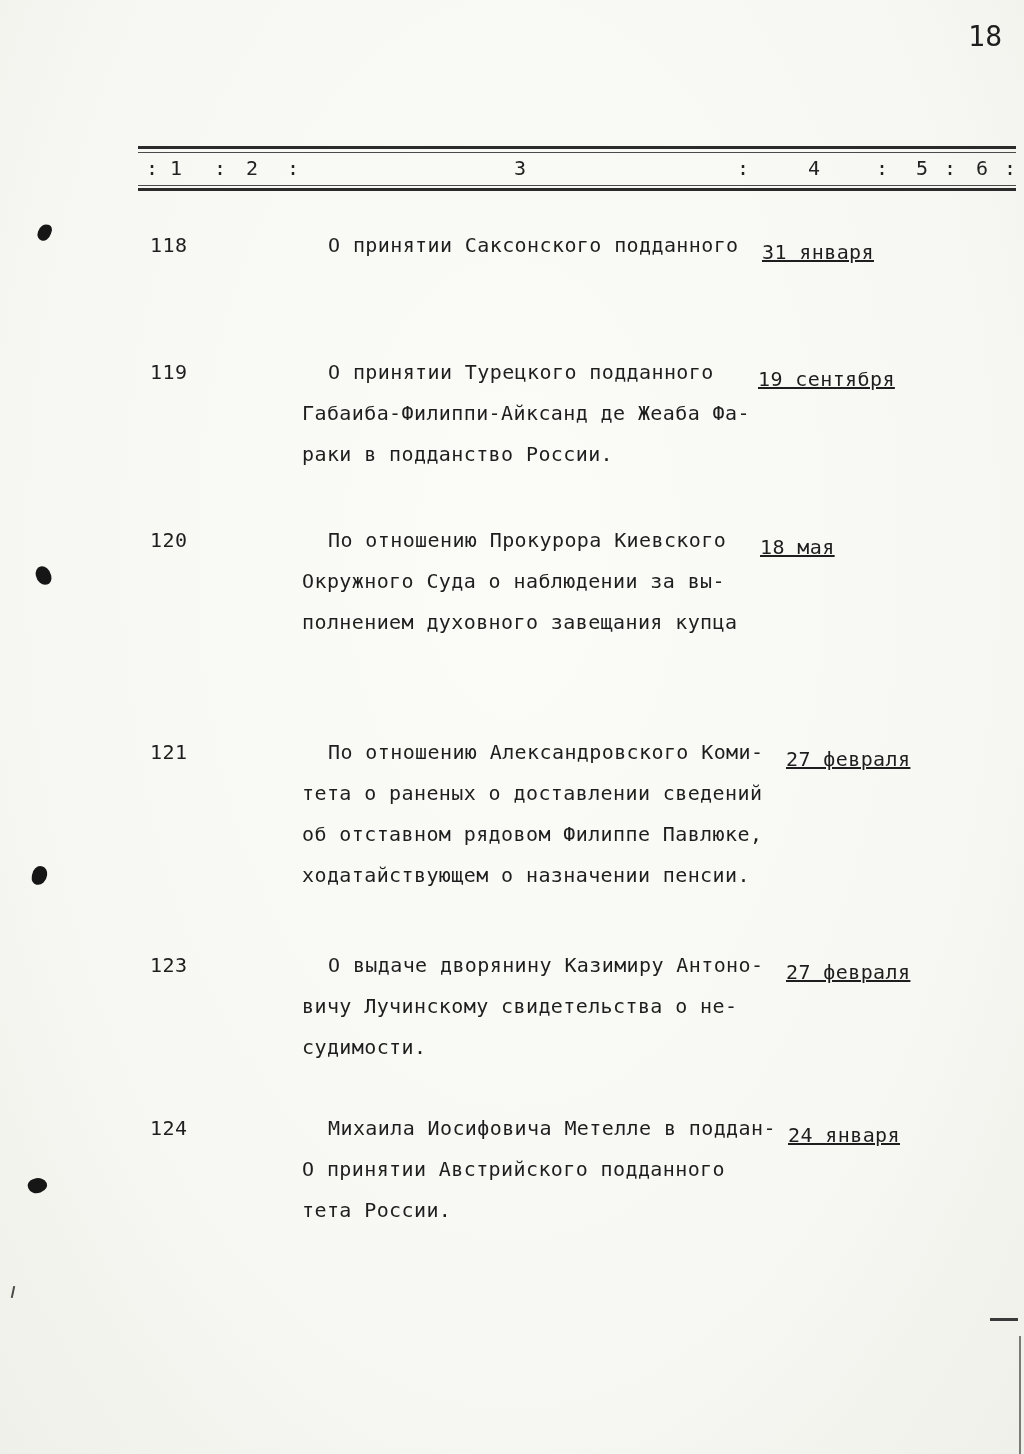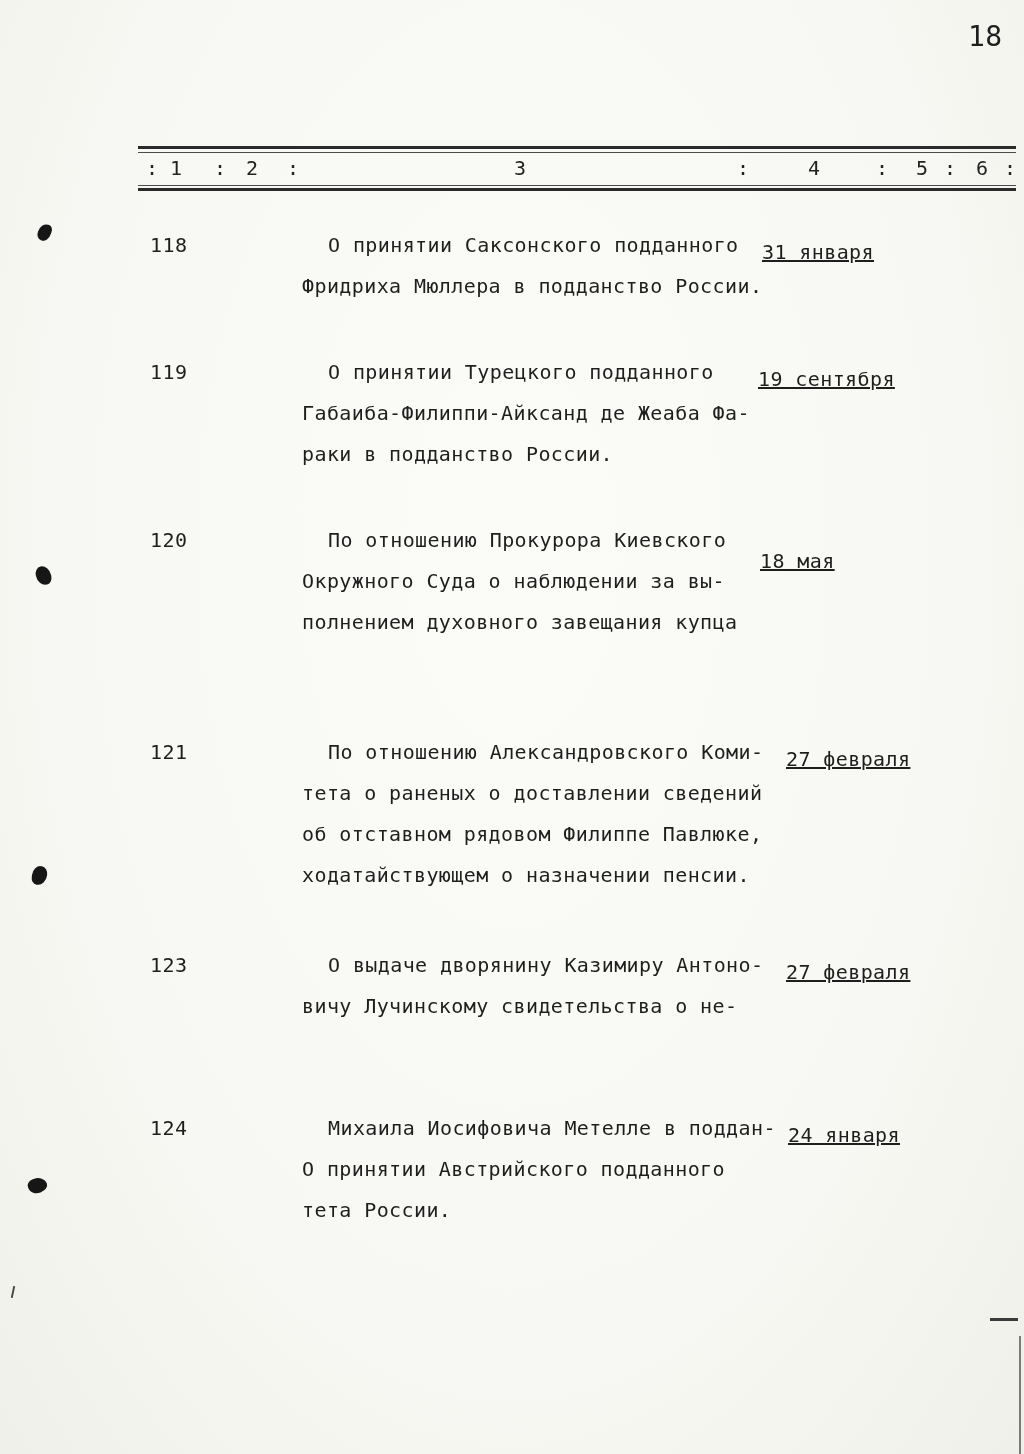--- a/index.html
+++ b/index.html
@@ -77,21 +77,21 @@
   .entry .date {
     position: absolute;
     top: 7px;
     line-height: 41px;
     white-space: nowrap;
     text-decoration: underline;
   }
 
   .e1 { top: 225px; }  .e1 .date { left: 762px; }
   .e2 { top: 352px; }  .e2 .date { left: 758px; text-align: right; }
-  .e3 { top: 520px; }  .e3 .date { left: 760px; margin-top: 14px; }
+  .e3 { top: 520px; }  .e3 .date { left: 760px; }
   .e4 { top: 732px; }  .e4 .date { left: 786px; }
   .e5 { top: 945px; }  .e5 .date { left: 786px; }
   .e6 { top: 1108px; } .e6 .date { left: 788px; }
 
   
   .smudge {
     position: absolute;
     background: #161616;
   }
   .smudge-1 { left: 38px;  top: 224px; width: 13px; height: 17px; border-radius: 60% 35% 55% 45%; transform: rotate(18deg); }
@@ -149,21 +149,20 @@
   <span class="colhead" style="left:976px">6</span>
   <span class="colhead" style="left:1004px">:</span>
 
   <div class="rule rule-bottom-a"></div>
   <div class="rule rule-bottom-b"></div>
 
   <div class="entry e1">
     <div class="num">118</div>
     <div class="desc">
       <div class="line">О принятии Саксонского подданного</div>
-      <div class="line">Фридриха Мюллера в подданство России.</div>
     </div>
     <div class="date">31 января</div>
   </div>
 
   <div class="entry e2">
     <div class="num">119</div>
     <div class="desc">
       <div class="line">О принятии Турецкого подданного</div>
       <div class="line">Габаиба-Филиппи-Айксанд де Жеаба Фа-</div>
       <div class="line">раки в подданство России.</div>
@@ -190,20 +189,21 @@
       <div class="line">ходатайствующем о назначении пенсии.</div>
     </div>
     <div class="date">27 февраля</div>
   </div>
 
   <div class="entry e5">
     <div class="num">123</div>
     <div class="desc">
       <div class="line">О выдаче дворянину Казимиру Антоно-</div>
       <div class="line">вичу Лучинскому свидетельства о не-</div>
+      <div class="line">судимости.</div>
     </div>
     <div class="date">27 февраля</div>
   </div>
 
   <div class="entry e6">
     <div class="num">124</div>
     <div class="desc">
       <div class="line">Михаила Иосифовича Метелле в поддан-</div>
       <div class="line">О принятии Австрийского подданного</div>
       <div class="line">тета России.</div>

